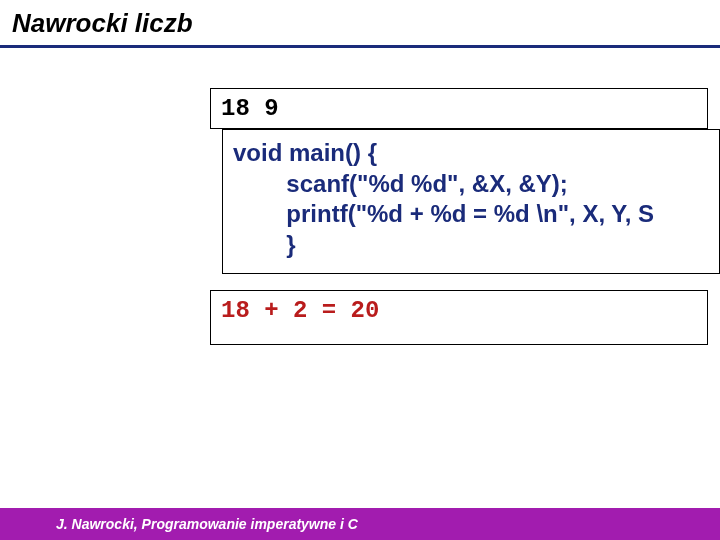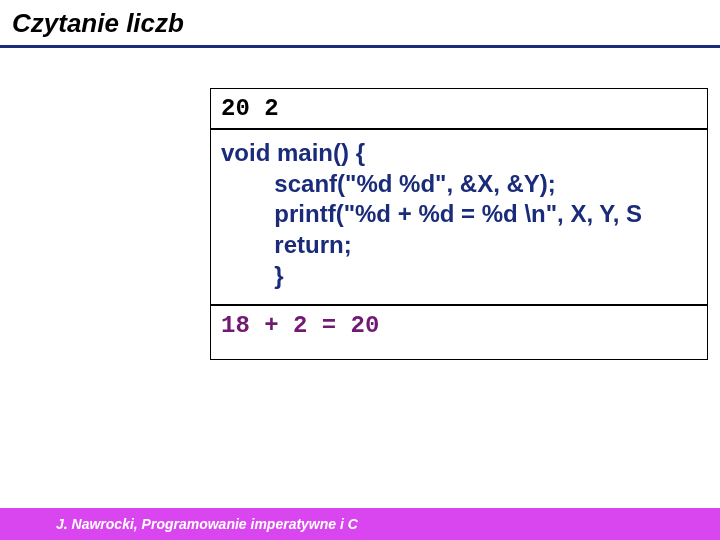--- a/index.html
+++ b/index.html
@@ -35,69 +35,69 @@
     .box-input {
       padding: 6px 10px;
       font-family: "Courier New", Courier, monospace;
       font-size: 24px;
       font-weight: bold;
       color: #000;
     }
     .box-code {
       padding: 8px 10px 12px 10px;
       font-family: Arial, Helvetica, sans-serif;
+      margin-left: 12px;
     }
     .box-code .line {
       font-size: 24px;
       font-weight: bold;
       color: #1a2b7a;
       white-space: pre;
       line-height: 1.28;
     }
     .box-output {
-      margin-top: 0;
+      margin-top: 16px;
       padding: 6px 10px 20px 10px;
       font-family: "Courier New", Courier, monospace;
       font-size: 24px;
       font-weight: bold;
-      color: #701a75;
+      color: #b91c1c;
     }
     .footer {
       position: absolute;
       bottom: 0;
       left: 0;
       right: 0;
       height: 32px;
-      background: #d946ef;
+      background: #a21caf;
       color: #fff;
       font-size: 14px;
       font-weight: bold;
       font-style: italic;
       display: flex;
       align-items: center;
       padding-left: 56px;
     }
   </style>
 </head>
 <body>
 
-<div class="slide-title">Czytanie liczb</div>
+<div class="slide-title">Nawrocki liczb</div>
 
 <div class="content-area">
 
   <div class="box box-input">
-    <span>20 2</span>
+    <span>18 9</span>
   </div>
 
   <div class="box box-code">
     <div class="line">void main() {</div>
     <div class="line"></div>
     <div class="line">        scanf("%d %d", &amp;X, &amp;Y);</div>
     <div class="line">        printf("%d + %d = %d \n", X, Y, S</div>
-    <div class="line">        return;</div>
     <div class="line">        }</div>
   </div>
 
   <div class="box box-output">
     <span>18 + 2 = 20</span>
   </div>
 
 </div>
 
 <div class="footer">

